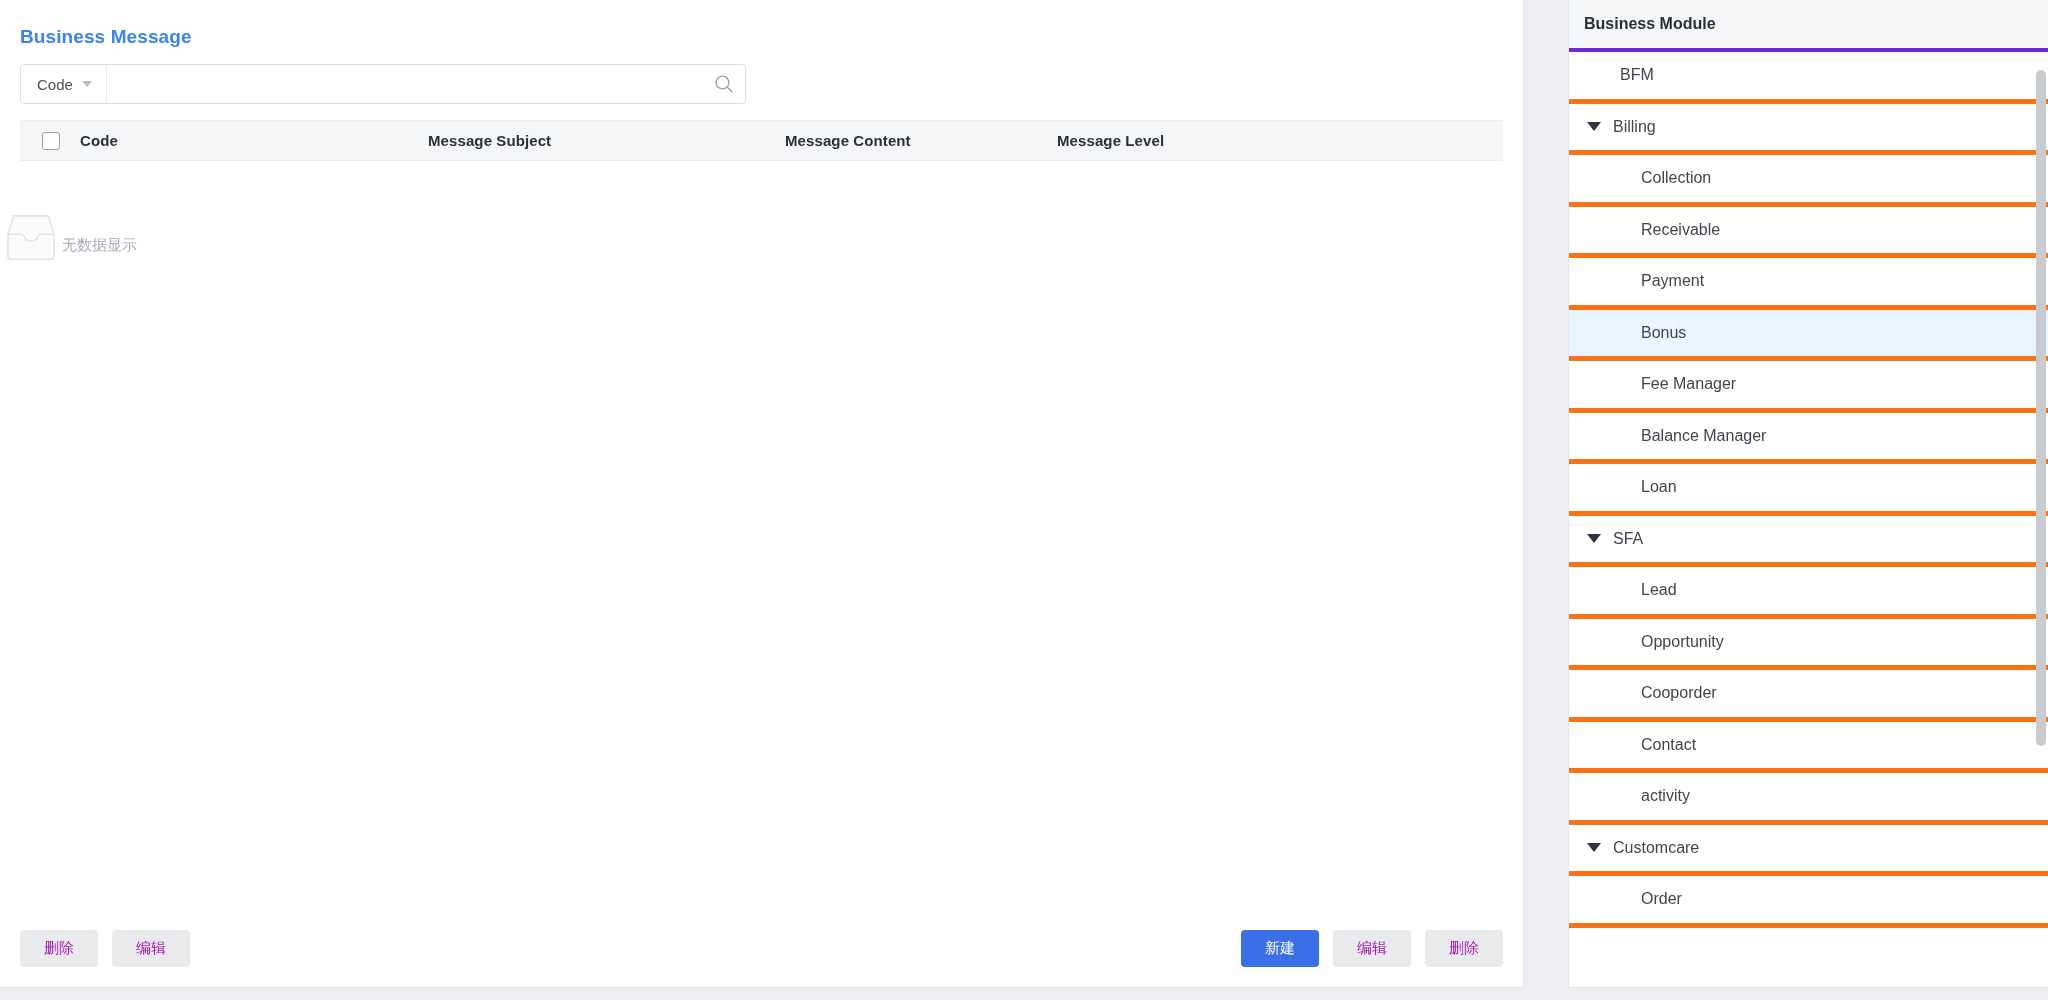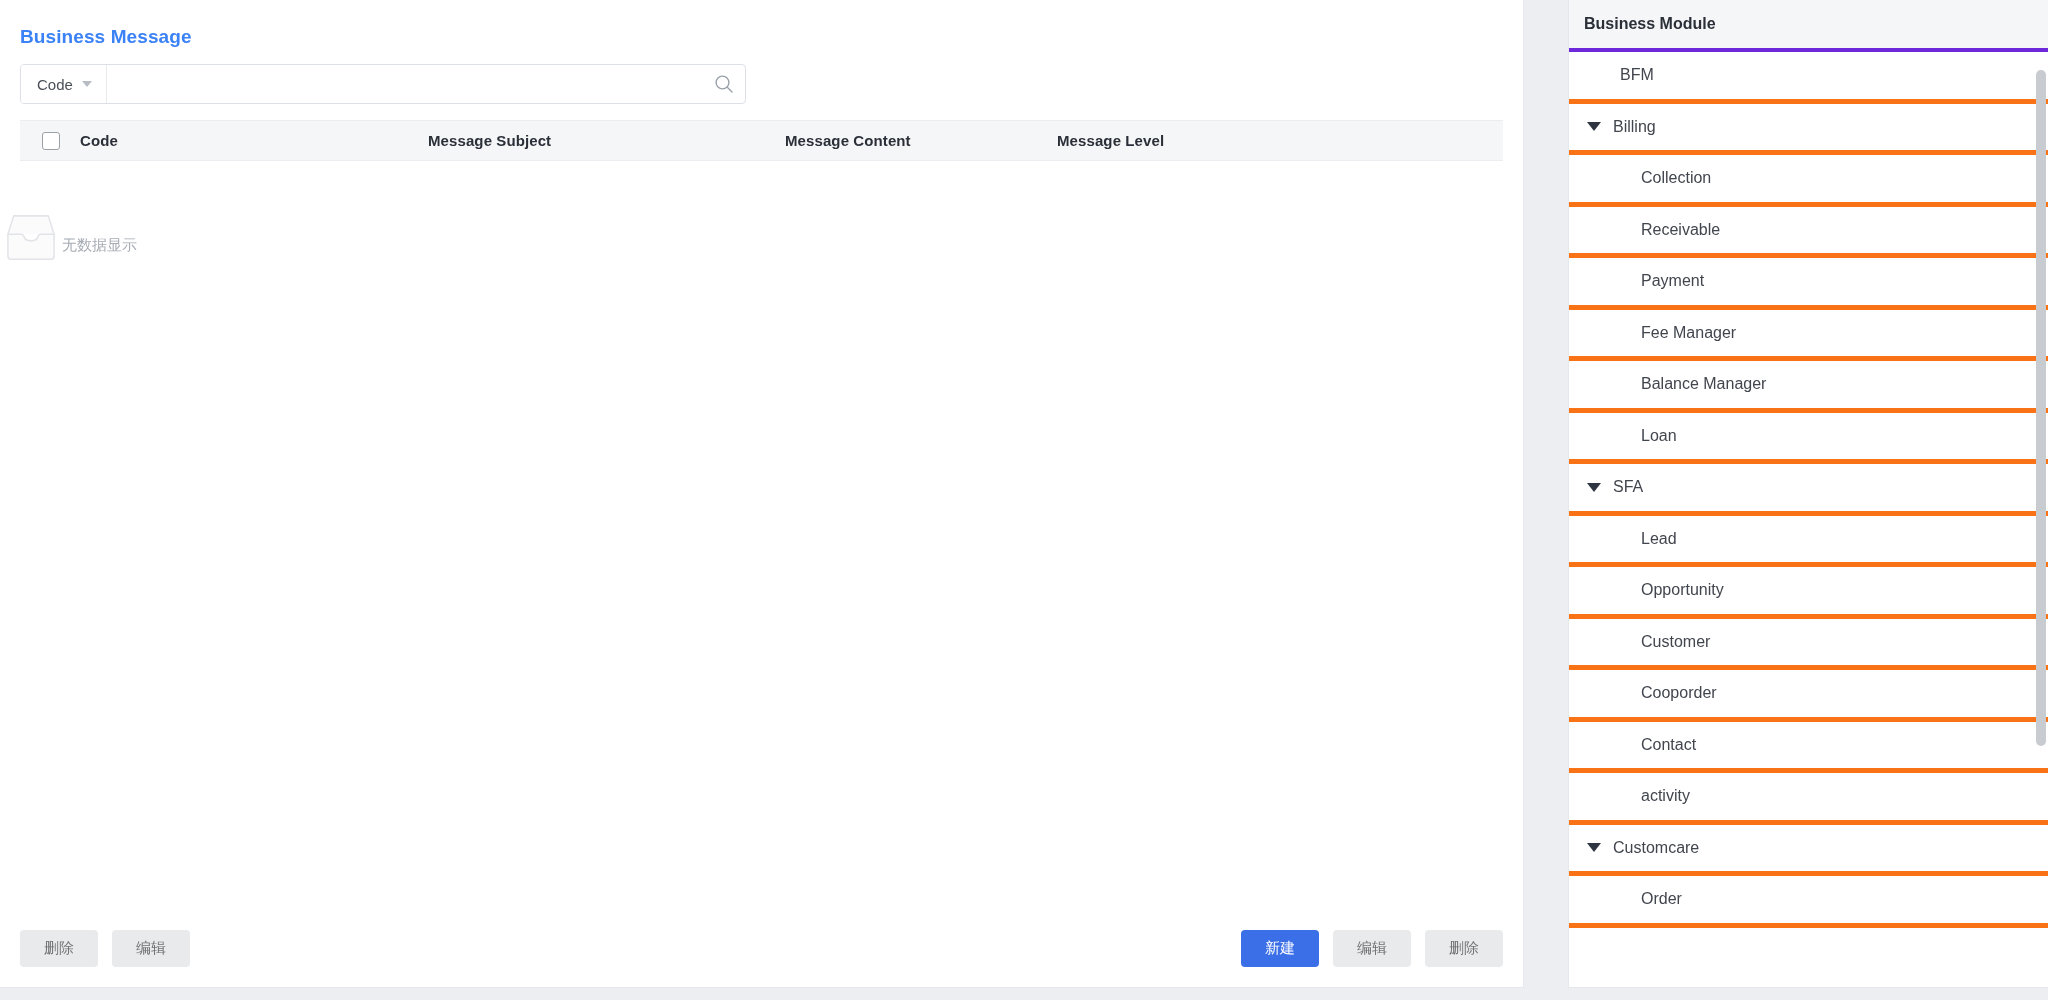--- a/index.html
+++ b/index.html
@@ -194,21 +194,21 @@
     font-family: "DejaVu Sans", sans-serif;
     cursor: pointer;
     display: inline-flex;
     align-items: center;
     justify-content: center;
     line-height: 1;
   }
 
   .btn-disabled {
     background: #e9eaec;
-    color: #737373;
+    color: #a21caf;
     cursor: default;
   }
 
   .btn-primary {
     background: #3b6fe8;
     color: #ffffff;
   }
 
   
   .right-panel {
@@ -373,43 +373,43 @@
           </div>
           <div class="tree-item level-child">
             <span class="tree-label">Collection</span>
           </div>
           <div class="tree-item level-child">
             <span class="tree-label">Receivable</span>
           </div>
           <div class="tree-item level-child">
             <span class="tree-label">Payment</span>
           </div>
+          <div class="tree-item level-child selected">
+            <span class="tree-label">Bonus</span>
+          </div>
           <div class="tree-item level-child">
             <span class="tree-label">Fee Manager</span>
           </div>
           <div class="tree-item level-child">
             <span class="tree-label">Balance Manager</span>
           </div>
           <div class="tree-item level-child">
             <span class="tree-label">Loan</span>
           </div>
           <div class="tree-item level-parent">
             <span class="tree-caret"></span>
             <span class="tree-label">SFA</span>
           </div>
           <div class="tree-item level-child">
             <span class="tree-label">Lead</span>
           </div>
           <div class="tree-item level-child">
             <span class="tree-label">Opportunity</span>
           </div>
           <div class="tree-item level-child">
-            <span class="tree-label">Customer</span>
-          </div>
-          <div class="tree-item level-child">
             <span class="tree-label">Cooporder</span>
           </div>
           <div class="tree-item level-child">
             <span class="tree-label">Contact</span>
           </div>
           <div class="tree-item level-child">
             <span class="tree-label">activity</span>
           </div>
           <div class="tree-item level-parent">
             <span class="tree-caret"></span>

